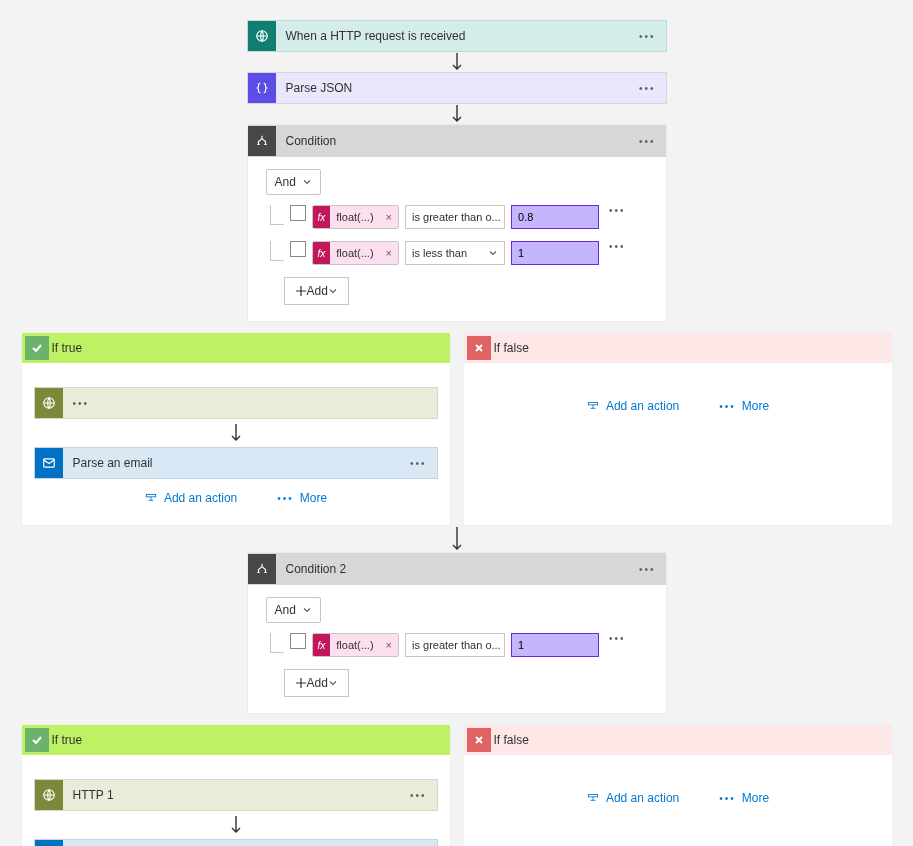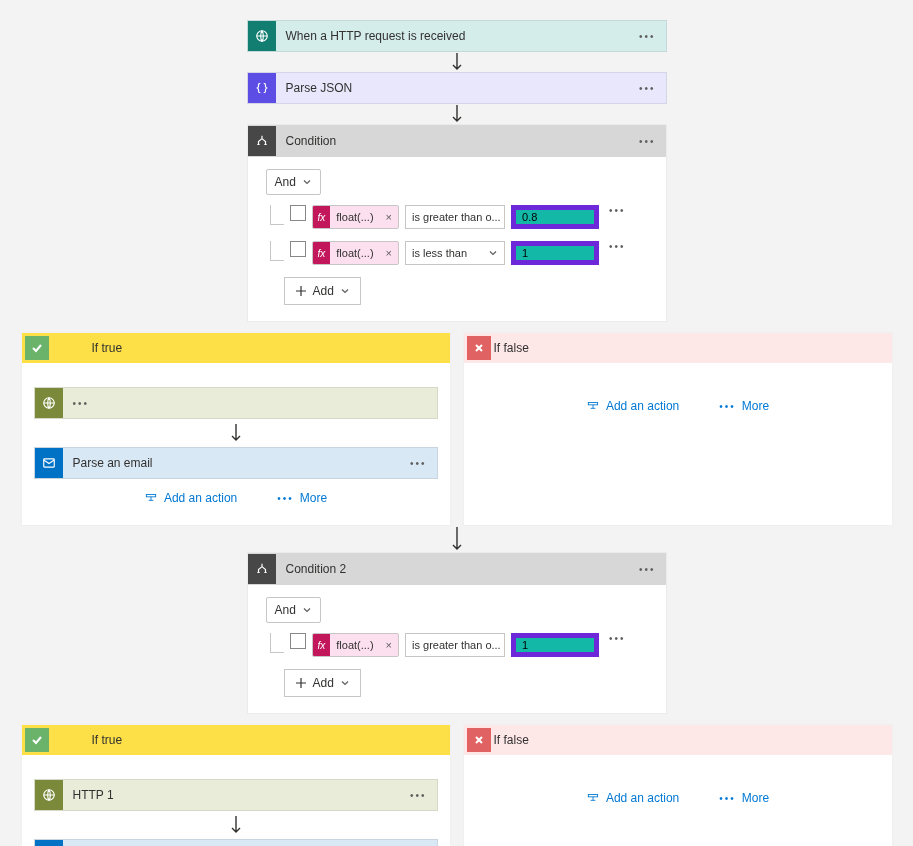--- a/index.html
+++ b/index.html
@@ -142,41 +142,40 @@
     border: 1px solid #c8c6c4;
     background: #fff;
     padding: 0 6px;
     font-size: 11px;
     width: 100px;
     white-space: nowrap;
     overflow: hidden;
   }
   .val-input {
     height: 24px;
-    border: 5px solid #6d28d9;
-    background: #14b8a6;
+    border: 1px solid #6d28d9;
+    background: #c4b5fd;
     padding: 0 6px;
     font-size: 11px;
     width: 88px;
   }
   .row-dots {
     color: #605e5c;
     letter-spacing: 2px;
     font-size: 10px;
     padding: 0 4px;
     cursor: pointer;
   }
   .add-btn {
     display: inline-flex;
     align-items: center;
     height: 28px;
     border: 1px solid #c8c6c4;
     background: #fff;
     padding: 0 10px;
-    gap: 6px;
     font-size: 12px;
     margin-top: 10px;
     margin-left: 18px;
   }
   
   .branches {
     display: flex;
     width: 872px;
     gap: 12px;
     margin-top: 10px;
@@ -187,21 +186,21 @@
     border: 1px solid rgba(0,0,0,0.06);
     display: flex;
     flex-direction: column;
   }
   .branch-header {
     display: flex;
     align-items: center;
     height: 30px;
     font-size: 12px;
   }
-  .branch-header.true { background: #fde047; gap: 40px; }
+  .branch-header.true { background: #bef264; }
   .branch-header.false { background: #fde7e7; }
   .branch-icon {
     width: 24px;
     height: 24px;
     margin: 3px;
     display: flex;
     align-items: center;
     justify-content: center;
     color: #fff;
     font-size: 12px;

